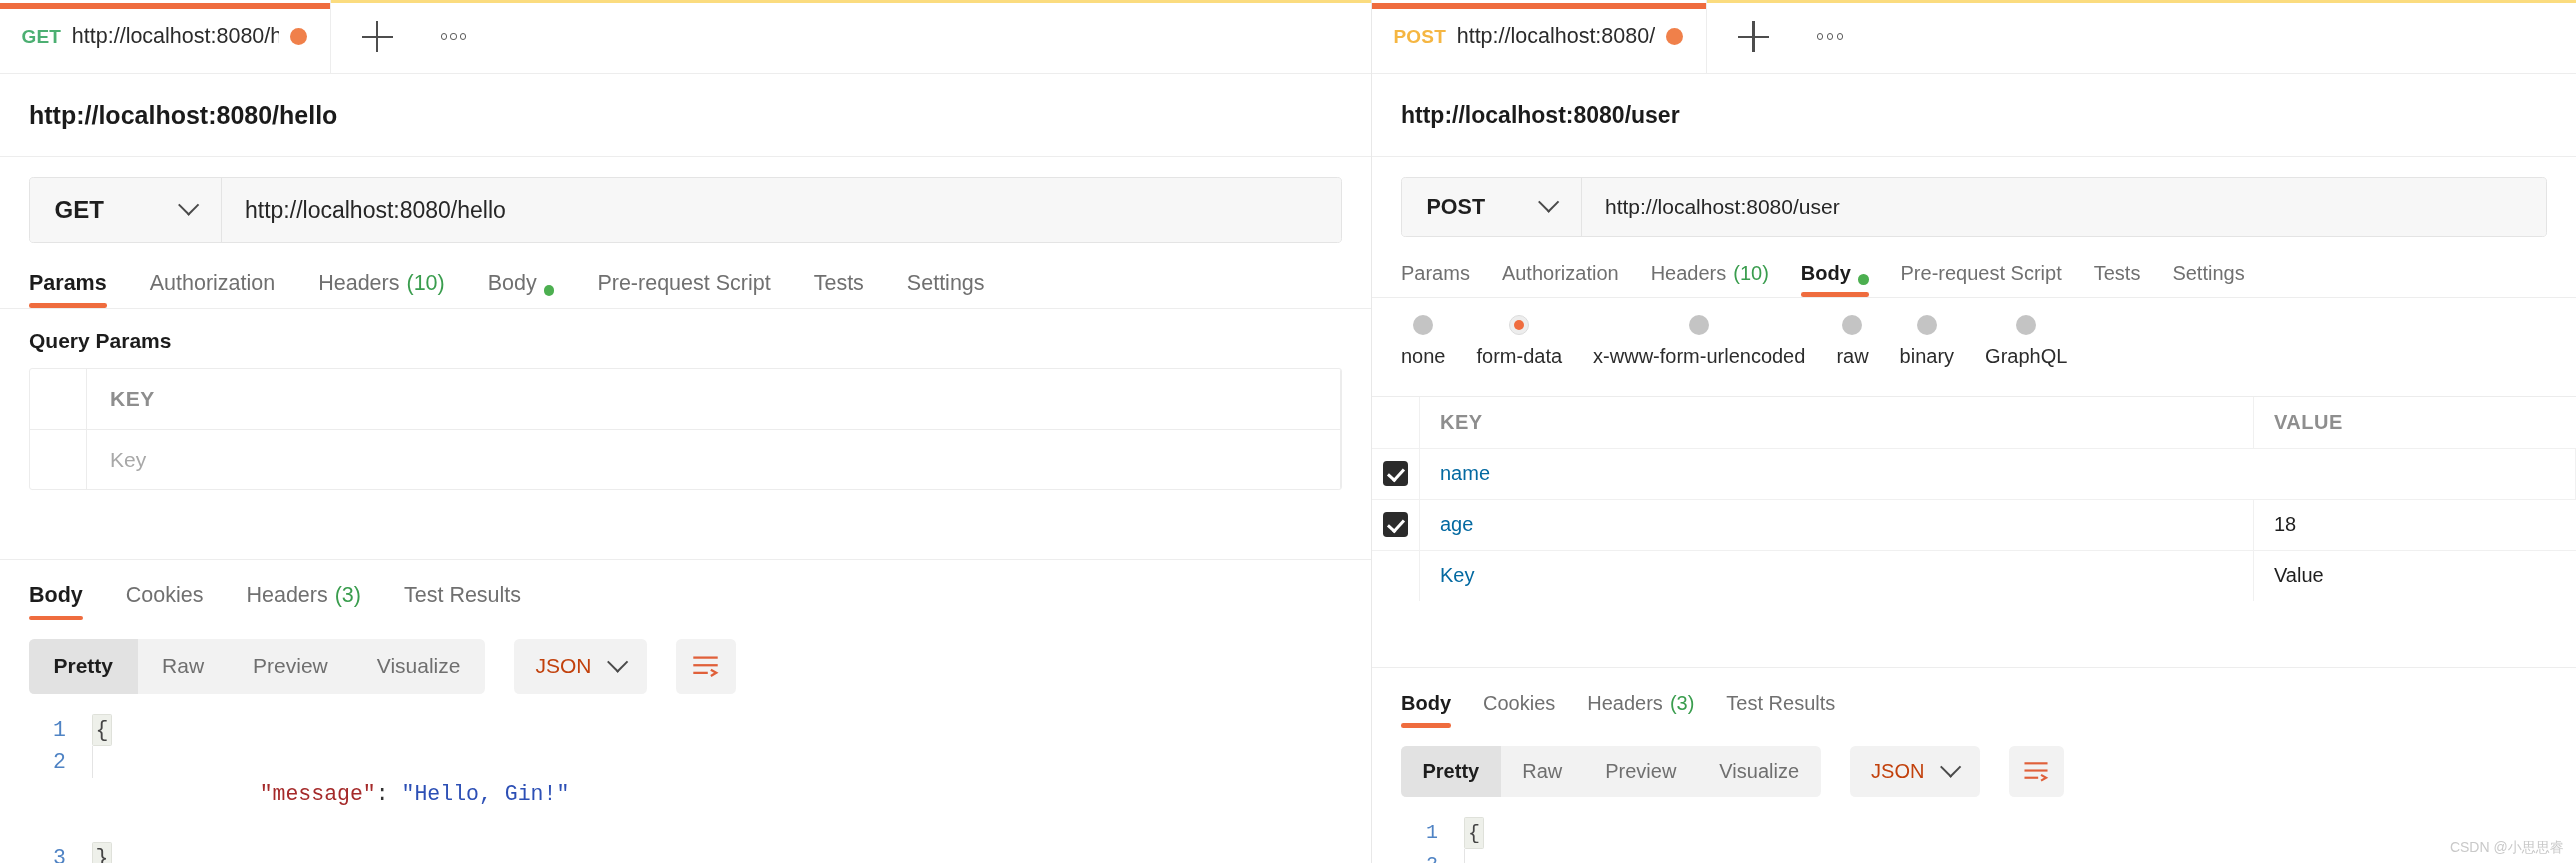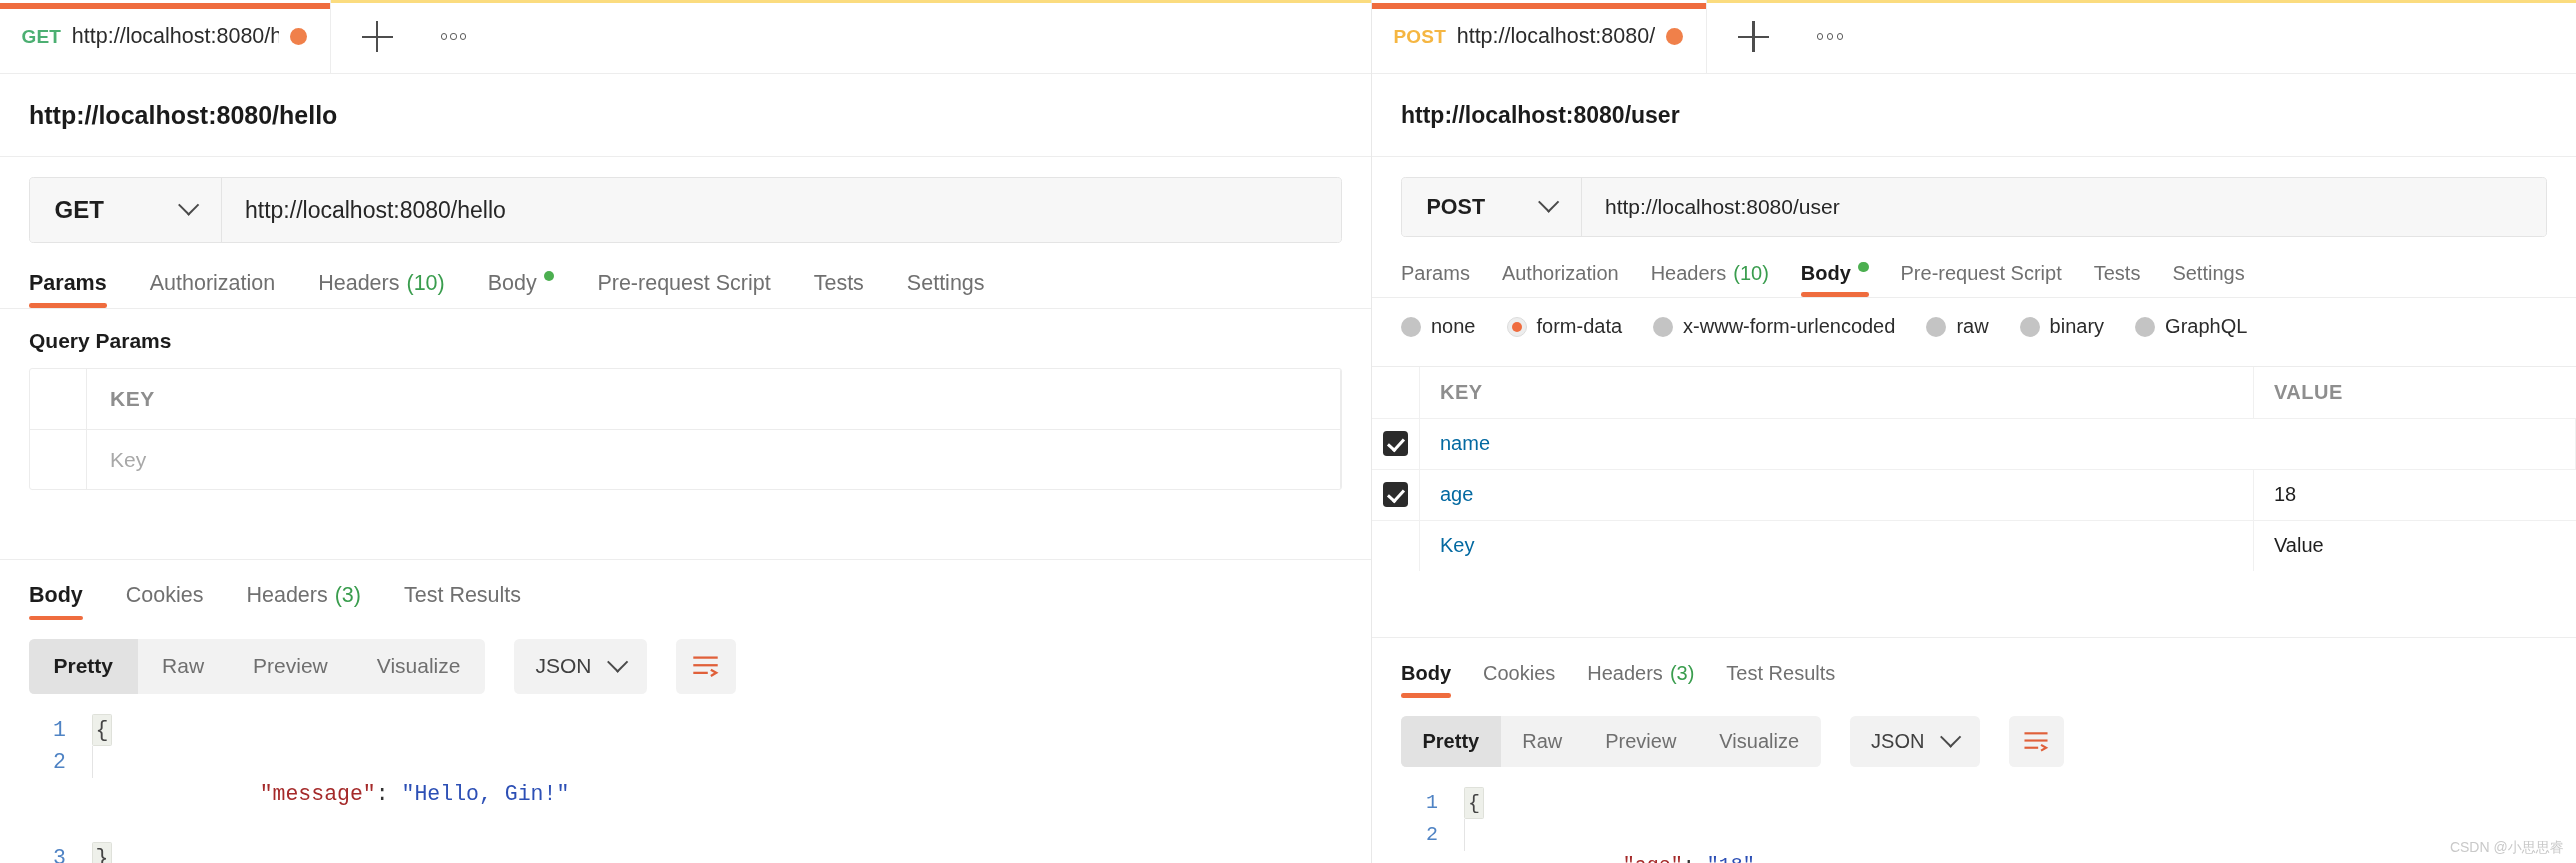--- a/index.html
+++ b/index.html
@@ -134,21 +134,21 @@
     display: flex; align-items: flex-end; gap: 0;
     padding: 20px 29px 0 29px;
     border-bottom: 1.5px solid #ededed;
     height: 66px;
   }
   .rtab {
     position: relative;
     font-size: 21.5px; color: #707070;
     padding: 0 0 12.3px 0; margin-right: 43px;
     white-space: nowrap;
-    display: flex; align-items: flex-start; gap: 7px;
+    display: flex; align-items: flex-end; gap: 7px;
   }
   .rtab.active { color: #1c1c1c; font-weight: 600; }
   .rtab.active::after {
     content: ""; position: absolute; left: 0; right: 0; bottom: 0;
     height: 4.6px; background: #ef6c3e; border-radius: 2.3px;
   }
   .count-green { color: #3a9d4e; }
   .green-dot {
     width: 10.7px; height: 10.7px; border-radius: 50%;
     background: #4caf50; display: inline-block;
@@ -200,21 +200,21 @@
     border-bottom: 3.1px solid #fff; transform: rotate(42deg);
   }
 
   
   .radio-row {
     display: flex; align-items: center; gap: 0;
     padding: 17px 29px 15.3px 29px;
   }
   .radio-item {
     display: flex; align-items: center; gap: 10px; margin-right: 31px;
-    font-size: 20px; color: #2c2c2c; white-space: nowrap;
+    font-size: 20px; color: #2c2c2c; white-space: nowrap; flex-direction: column;
   }
   .radio-dot {
     width: 20px; height: 20px; border-radius: 50%;
     background: #c4c4c4; flex: none;
   }
   .radio-dot.sel {
     background: #ededed; border: 1.5px solid #dcdcdc;
     display: flex; align-items: center; justify-content: center;
   }
   .radio-dot.sel::after {
@@ -234,21 +234,21 @@
     height: 55px; align-items: stretch;
   }
   .seg-item {
     display: flex; align-items: center; padding: 0 24.5px;
     font-size: 21px; color: #6f6f6f; white-space: nowrap;
   }
   .seg-item.active { background: #e2e2e2; color: #1d1d1d; font-weight: 600; }
   .fmt-select {
     display: flex; align-items: center; gap: 18.4px;
     background: #f2f2f2; border-radius: 5.4px; height: 55px; padding: 0 21.5px;
-    font-size: 21px; color: #404040;
+    font-size: 21px; color: #c2410c;
   }
   .wrap-btn {
     width: 60px; height: 55px; background: #f2f2f2; border-radius: 5.4px;
     display: flex; align-items: center; justify-content: center;
   }
 
   
   .code {
     padding: 20px 0 0 0;
     font-family: "Liberation Mono", monospace;

